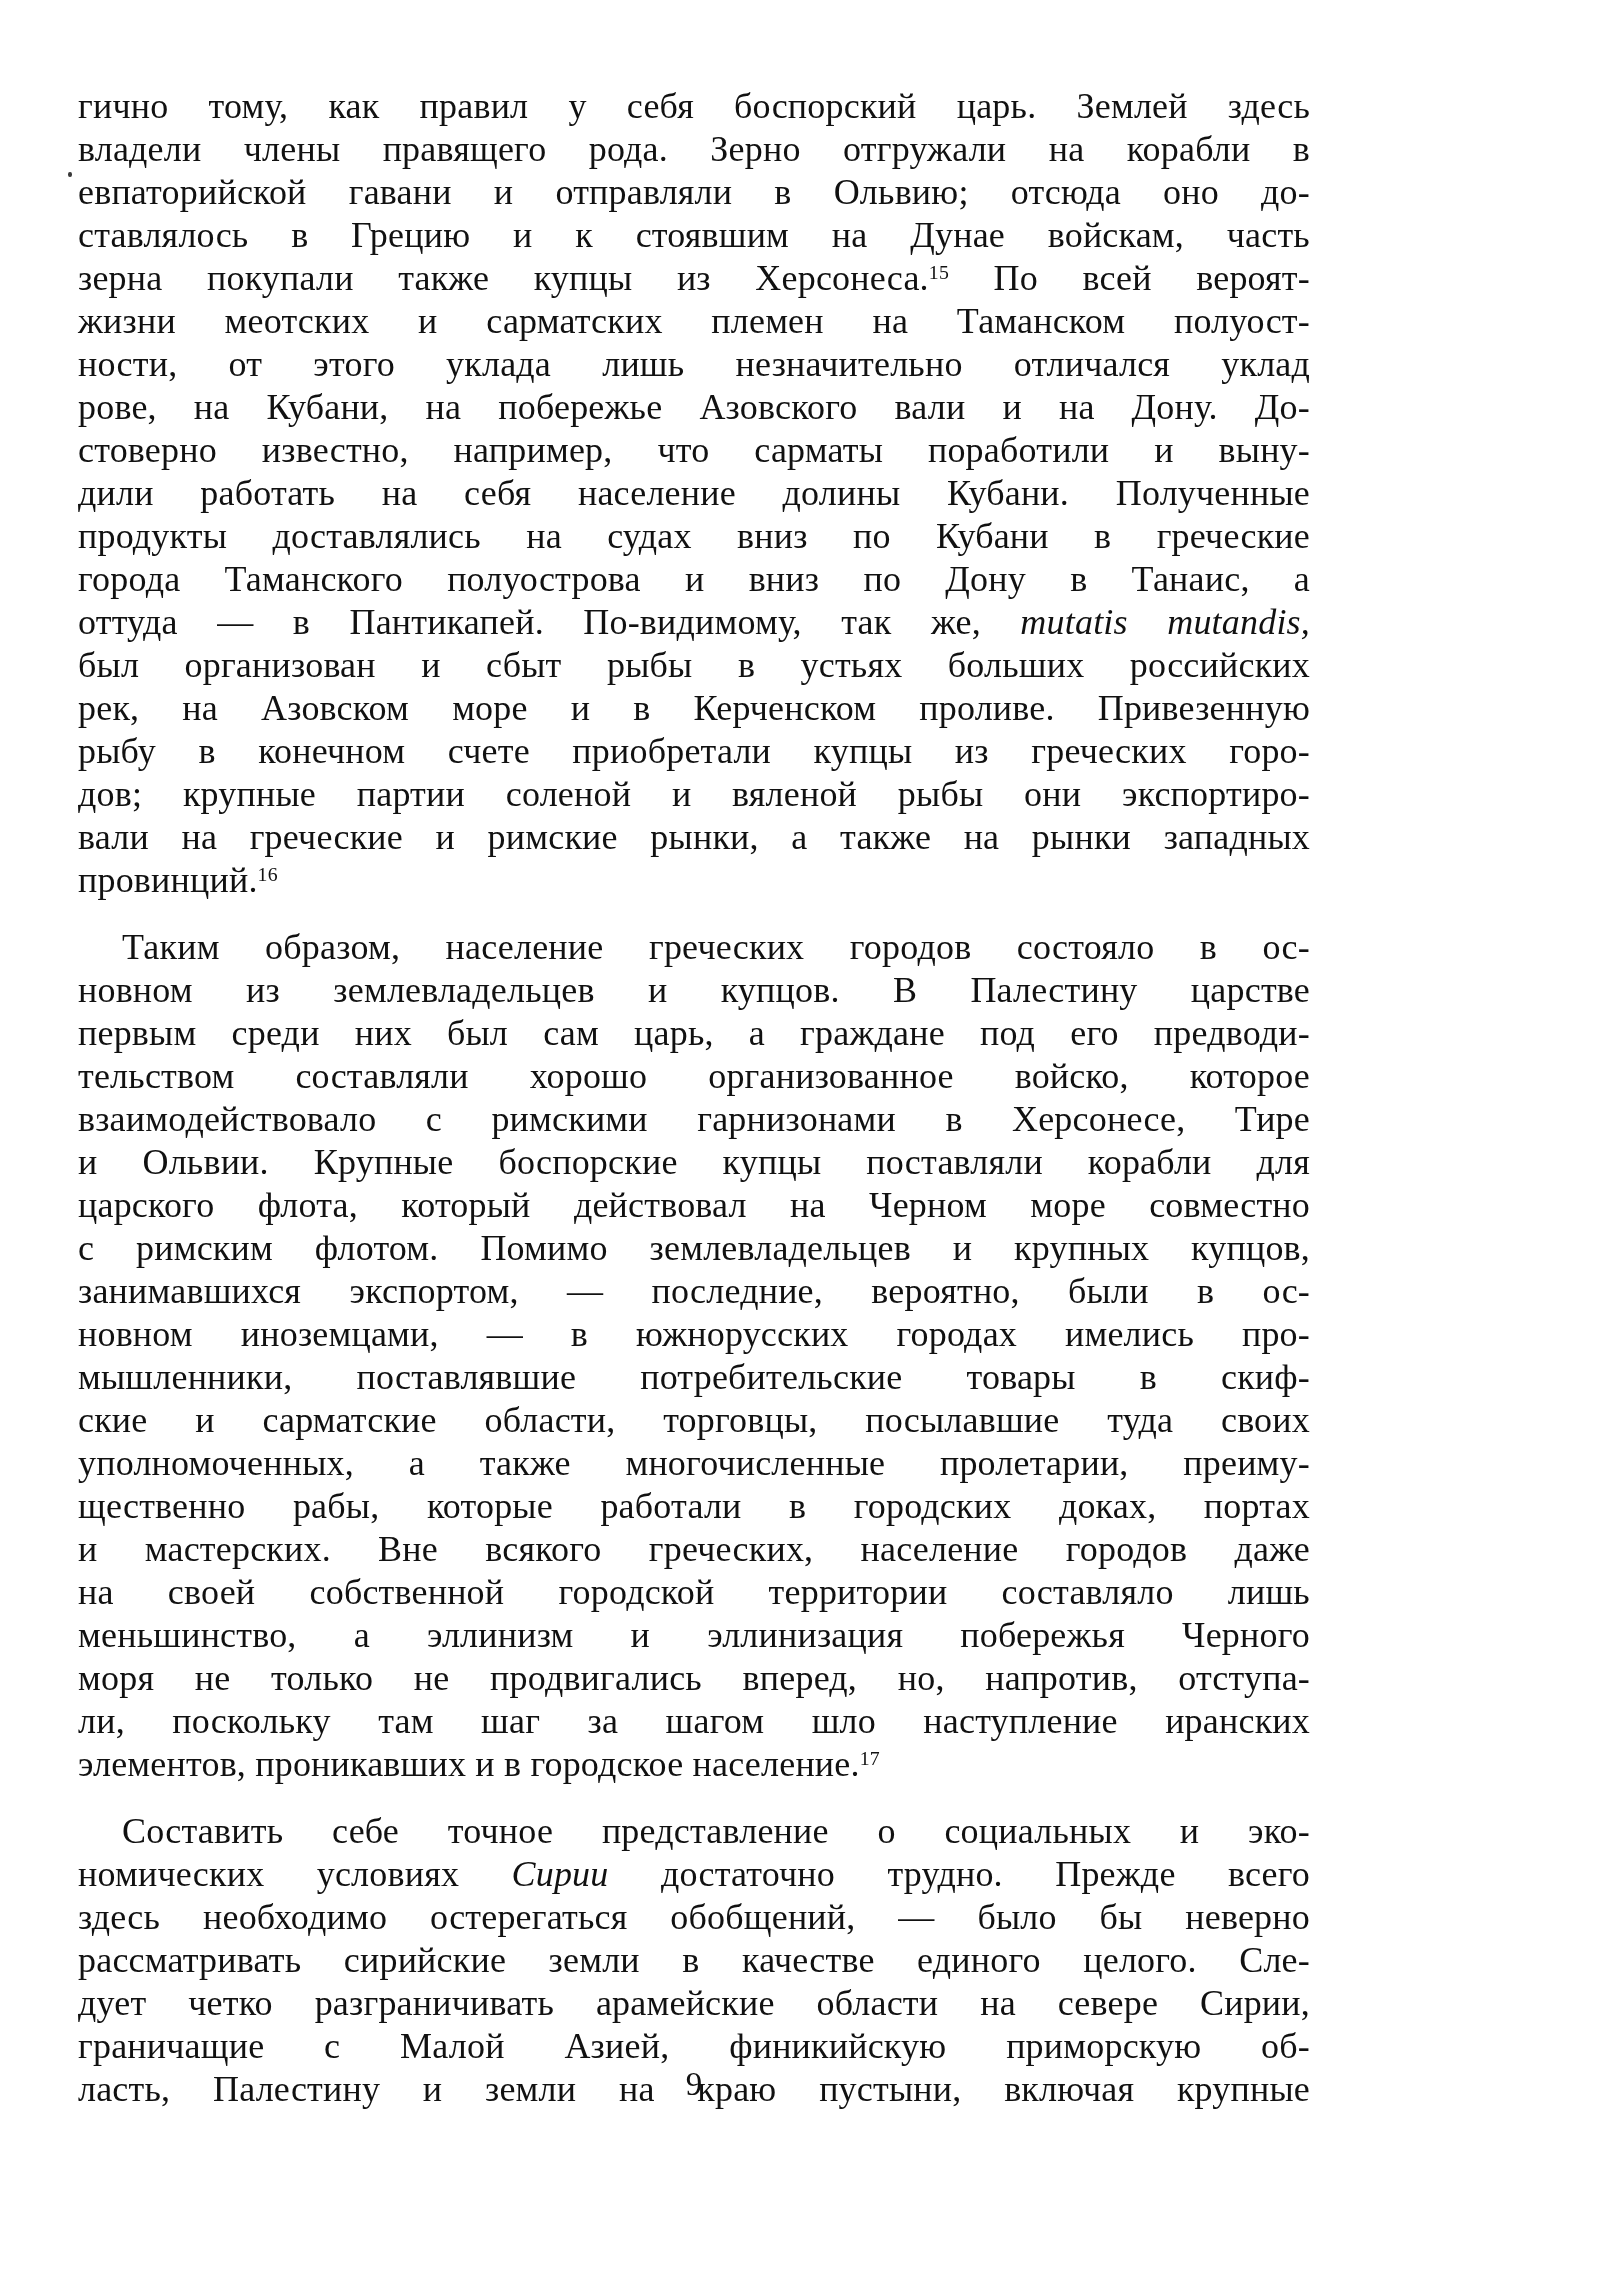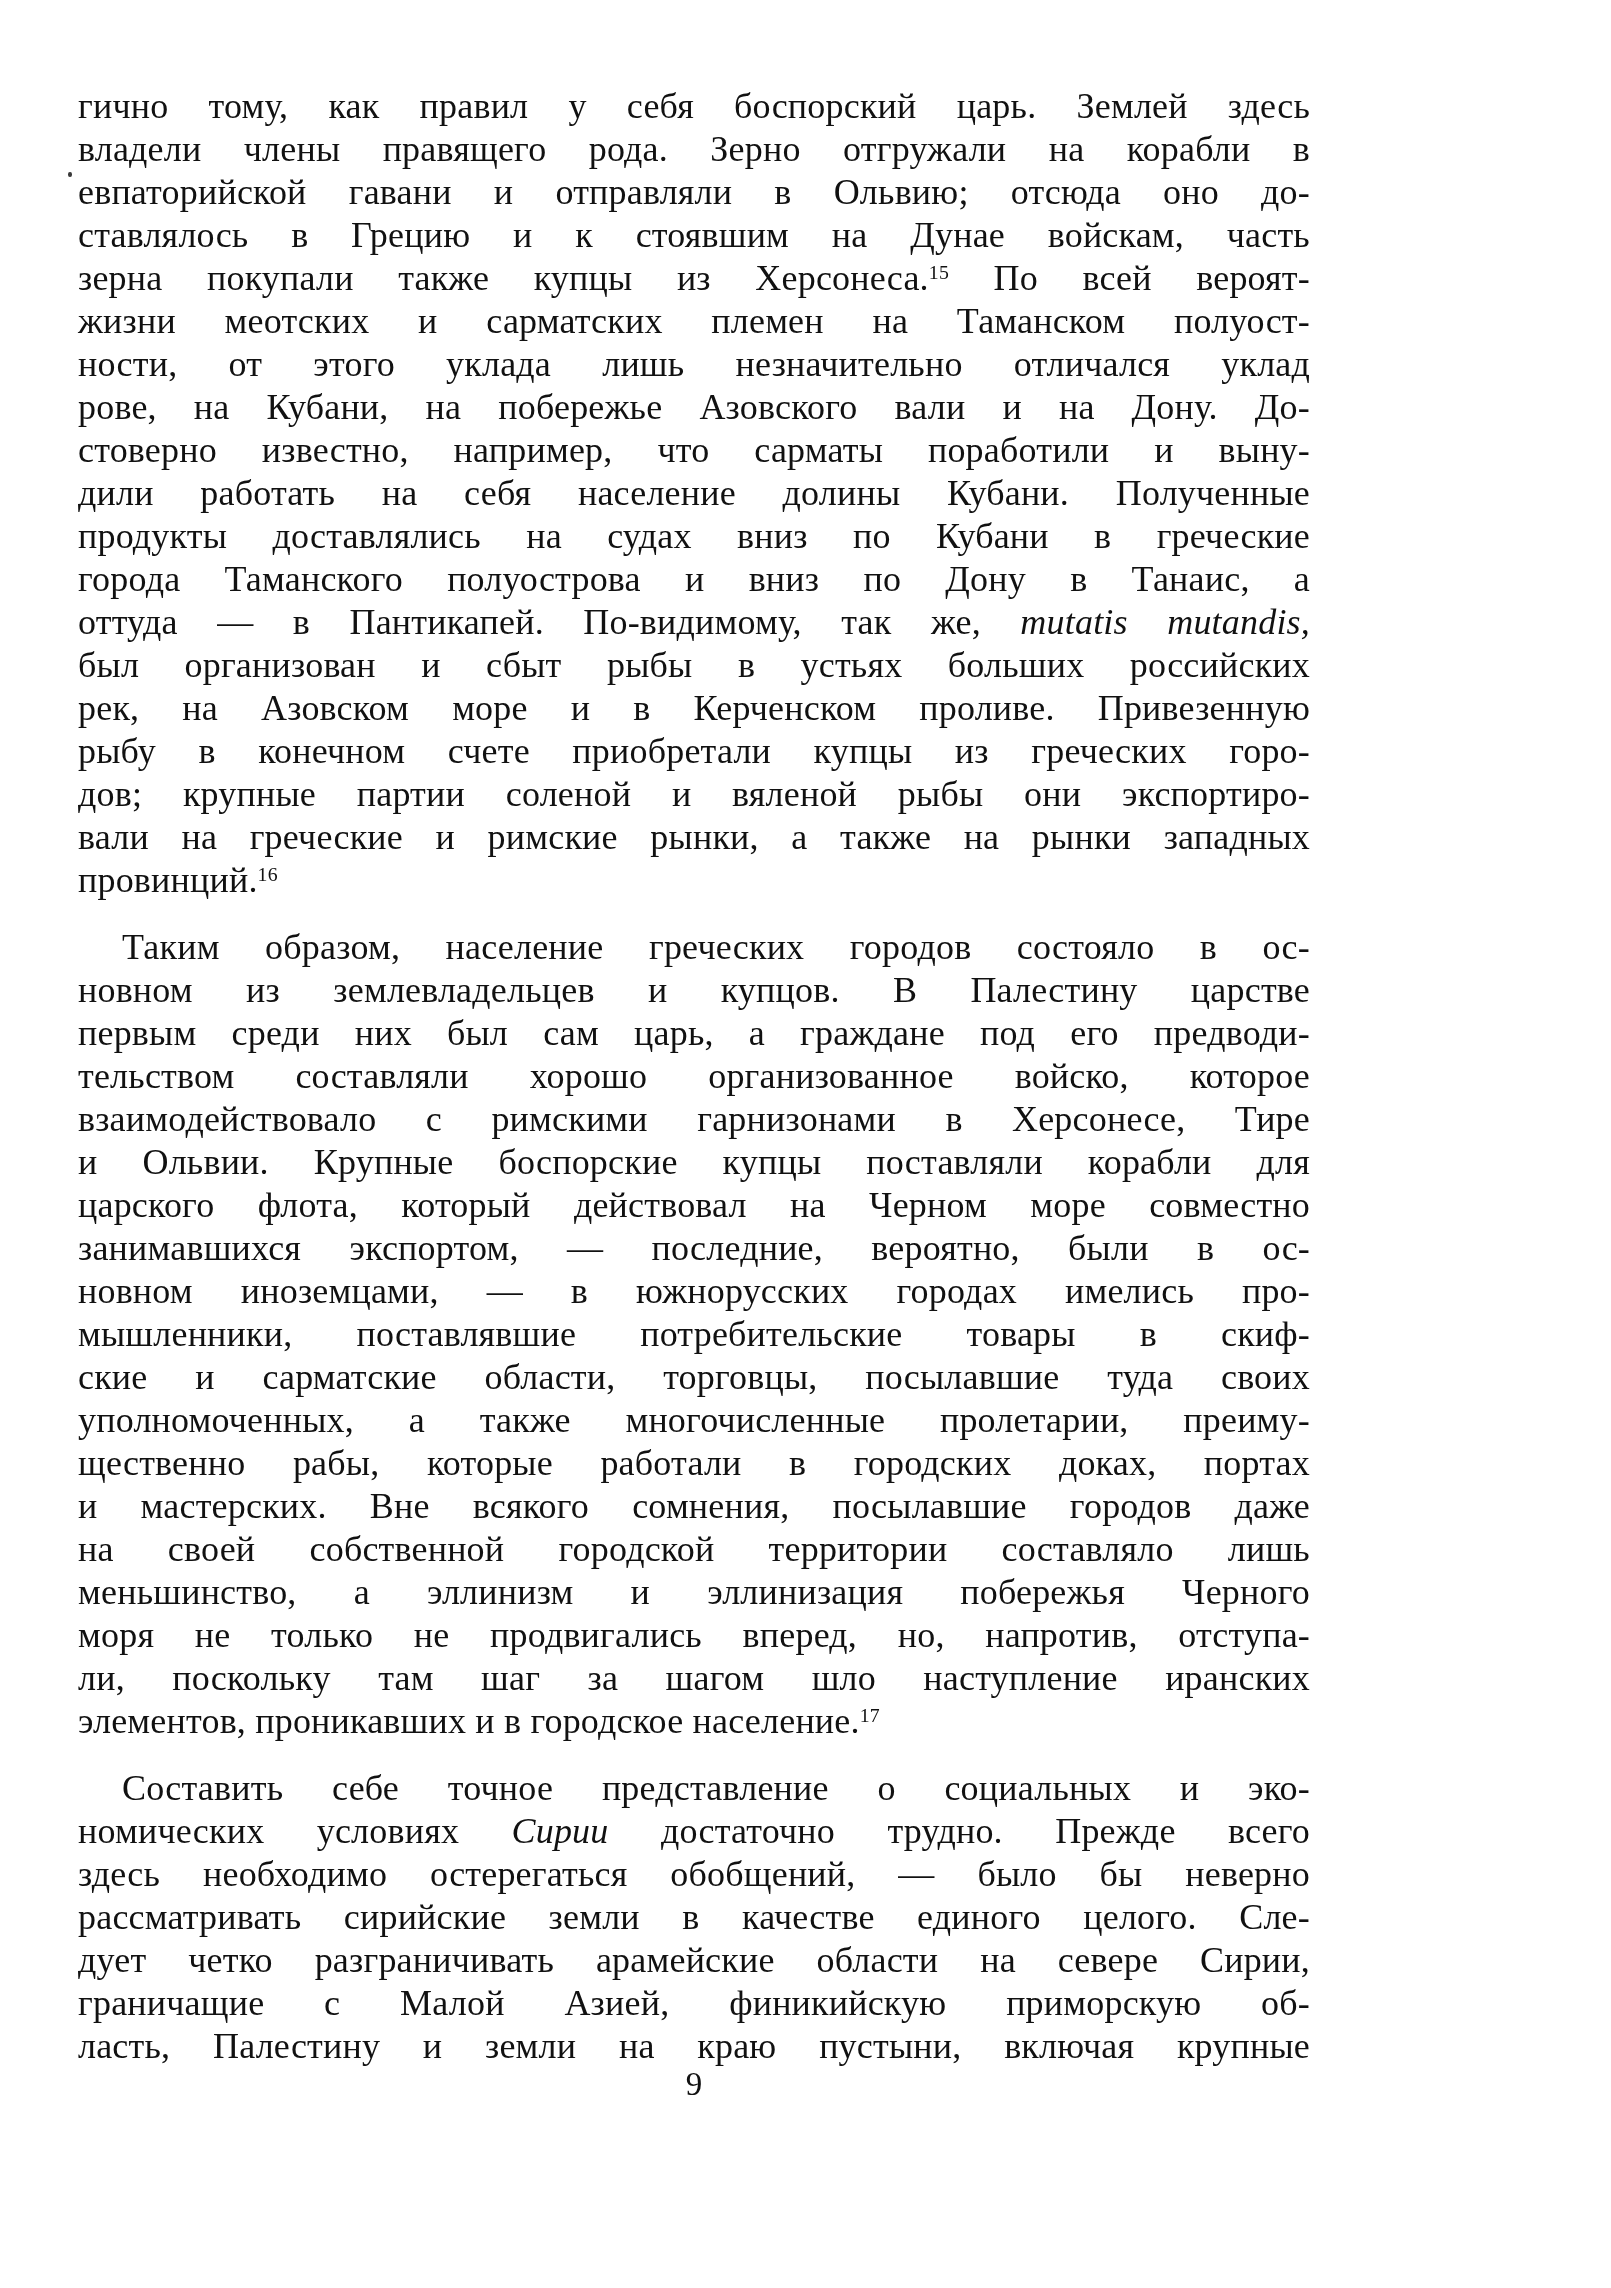--- a/index.html
+++ b/index.html
@@ -99,27 +99,28 @@
       <div class="line">дов; крупные партии соленой и вяленой рыбы они экспортиро-</div>
       <div class="line">вали на греческие и римские рынки, а также на рынки западных</div>
       <div class="line para-end">провинций.<sup>16</sup></div>
       <div class="line indent">Таким образом, население греческих городов состояло в ос-</div>
       <div class="line">новном из землевладельцев и купцов. В Палестину царстве</div>
       <div class="line">первым среди них был сам царь, а граждане под его предводи-</div>
       <div class="line">тельством составляли хорошо организованное войско, которое</div>
       <div class="line">взаимодействовало с римскими гарнизонами в Херсонесе, Тире</div>
       <div class="line">и Ольвии. Крупные боспорские купцы поставляли корабли для</div>
       <div class="line">царского флота, который действовал на Черном море совместно</div>
+      <div class="line">с римским флотом. Помимо землевладельцев и крупных купцов,</div>
       <div class="line">занимавшихся экспортом, — последние, вероятно, были в ос-</div>
       <div class="line">новном иноземцами, — в южнорусских городах имелись про-</div>
       <div class="line">мышленники, поставлявшие потребительские товары в скиф-</div>
       <div class="line">ские и сарматские области, торговцы, посылавшие туда своих</div>
       <div class="line">уполномоченных, а также многочисленные пролетарии, преиму-</div>
       <div class="line">щественно рабы, которые работали в городских доках, портах</div>
-      <div class="line">и мастерских. Вне всякого сомнения, посылавшие городов даже</div>
+      <div class="line">и мастерских. Вне всякого греческих, население городов даже</div>
       <div class="line">на своей собственной городской территории составляло лишь</div>
       <div class="line">меньшинство, а эллинизм и эллинизация побережья Черного</div>
       <div class="line">моря не только не продвигались вперед, но, напротив, отступа-</div>
       <div class="line">ли, поскольку там шаг за шагом шло наступление иранских</div>
       <div class="line para-end">элементов, проникавших и в городское население.<sup>17</sup></div>
       <div class="line indent">Составить себе точное представление о социальных и эко-</div>
       <div class="line">номических условиях <em>Сирии</em> достаточно трудно. Прежде всего</div>
       <div class="line">здесь необходимо остерегаться обобщений, — было бы неверно</div>
       <div class="line">рассматривать сирийские земли в качестве единого целого. Сле-</div>
       <div class="line">дует четко разграничивать арамейские области на севере Сирии,</div>

